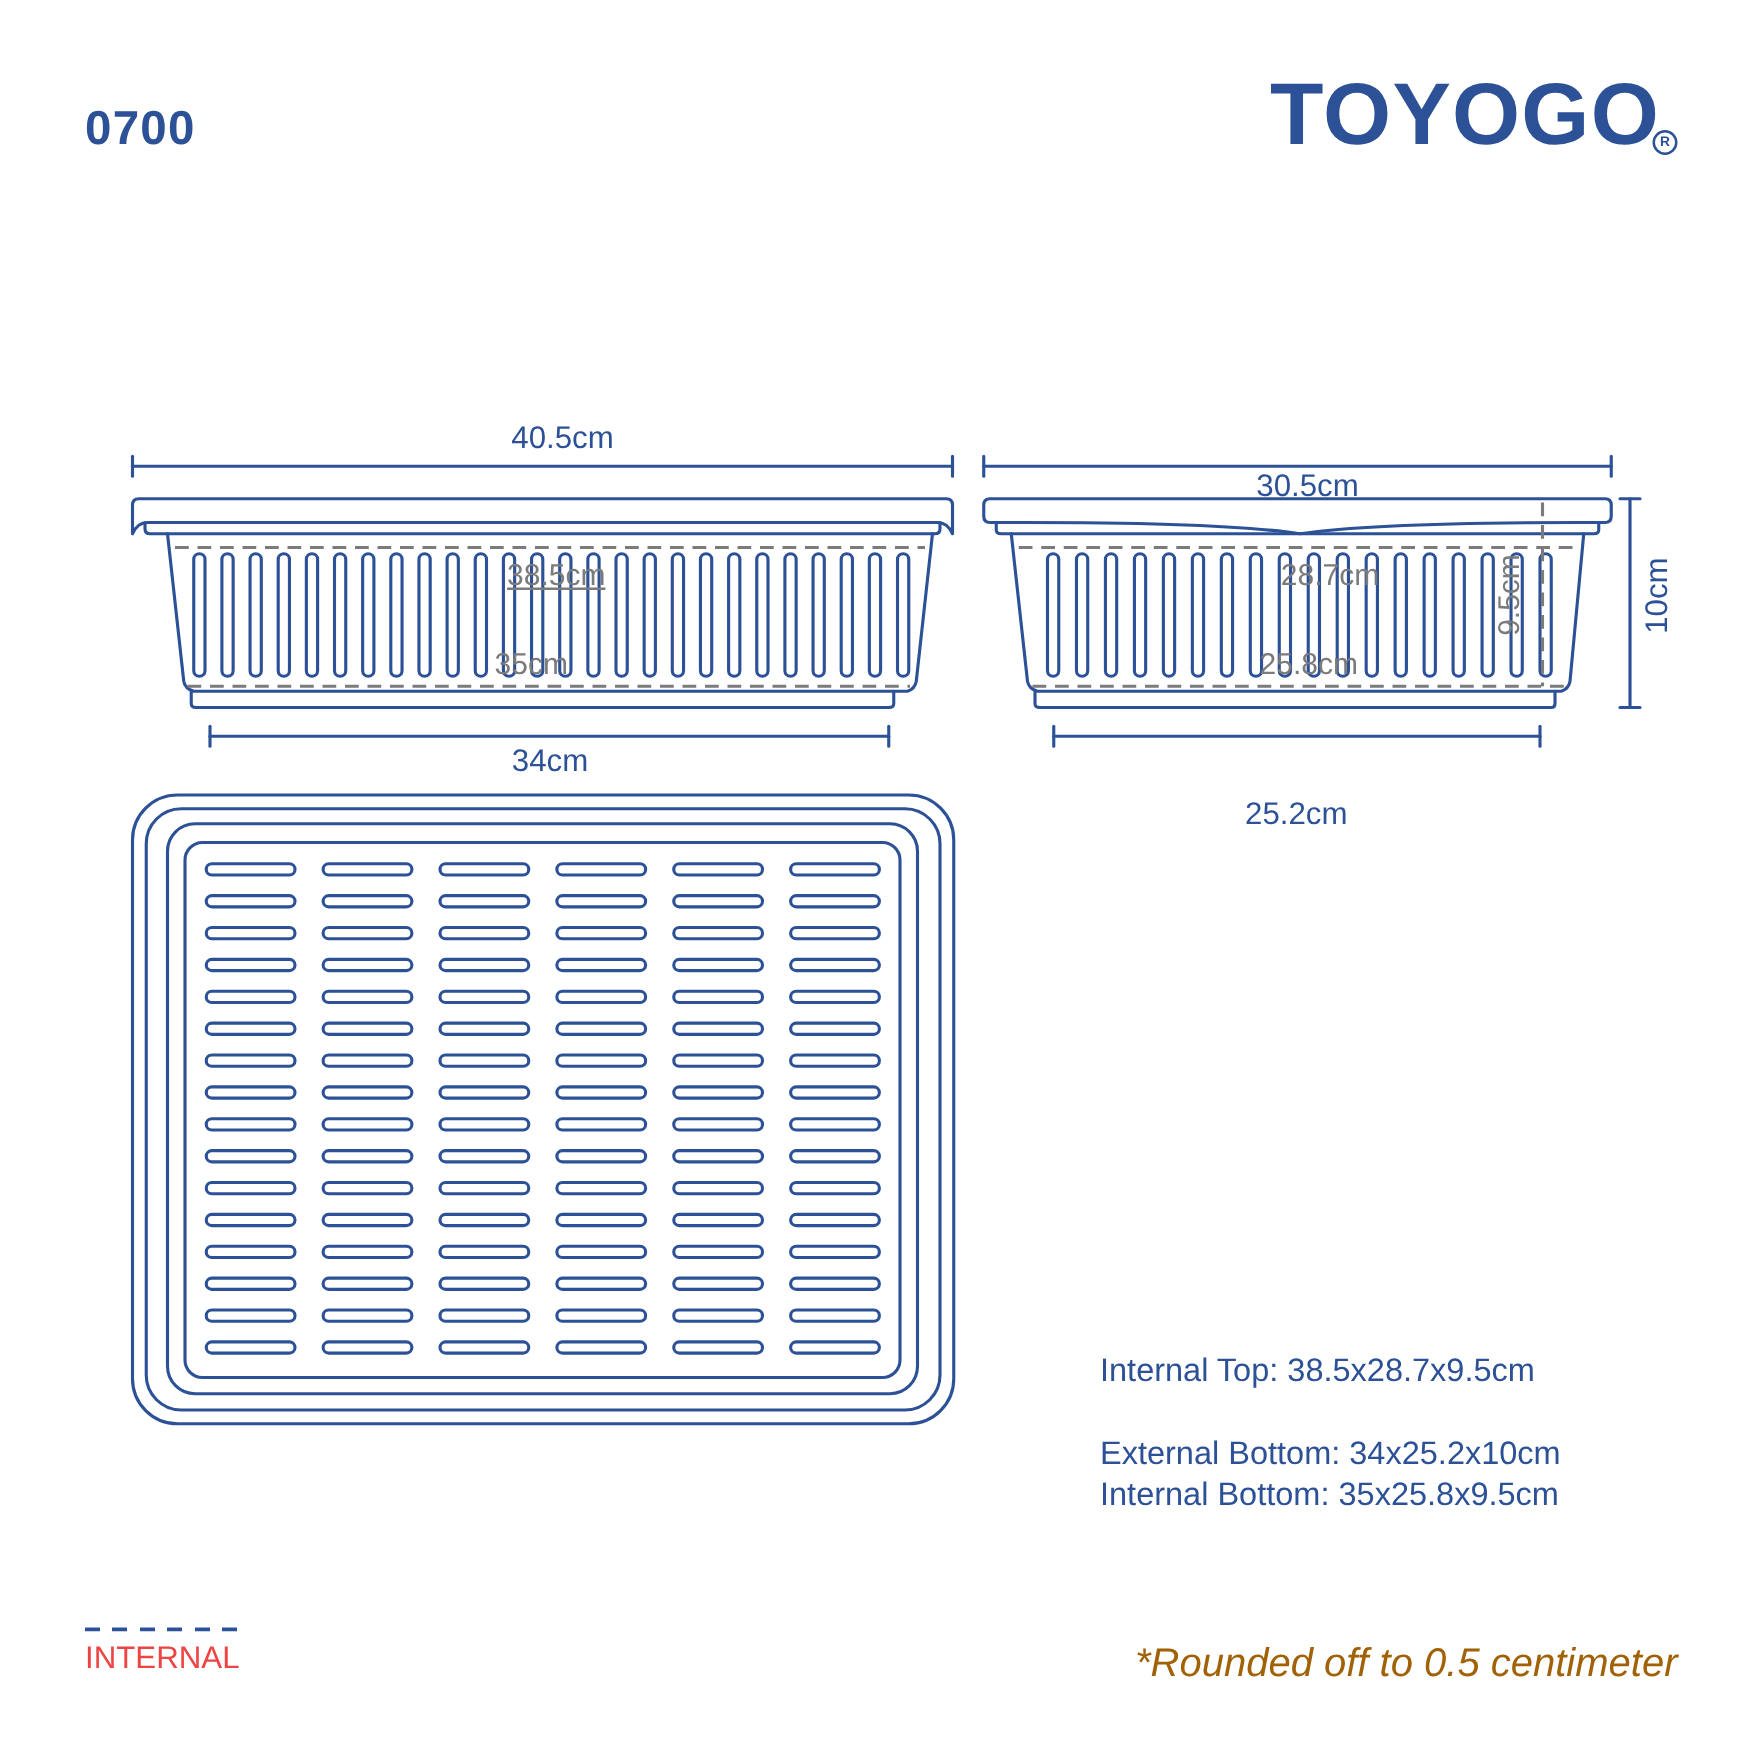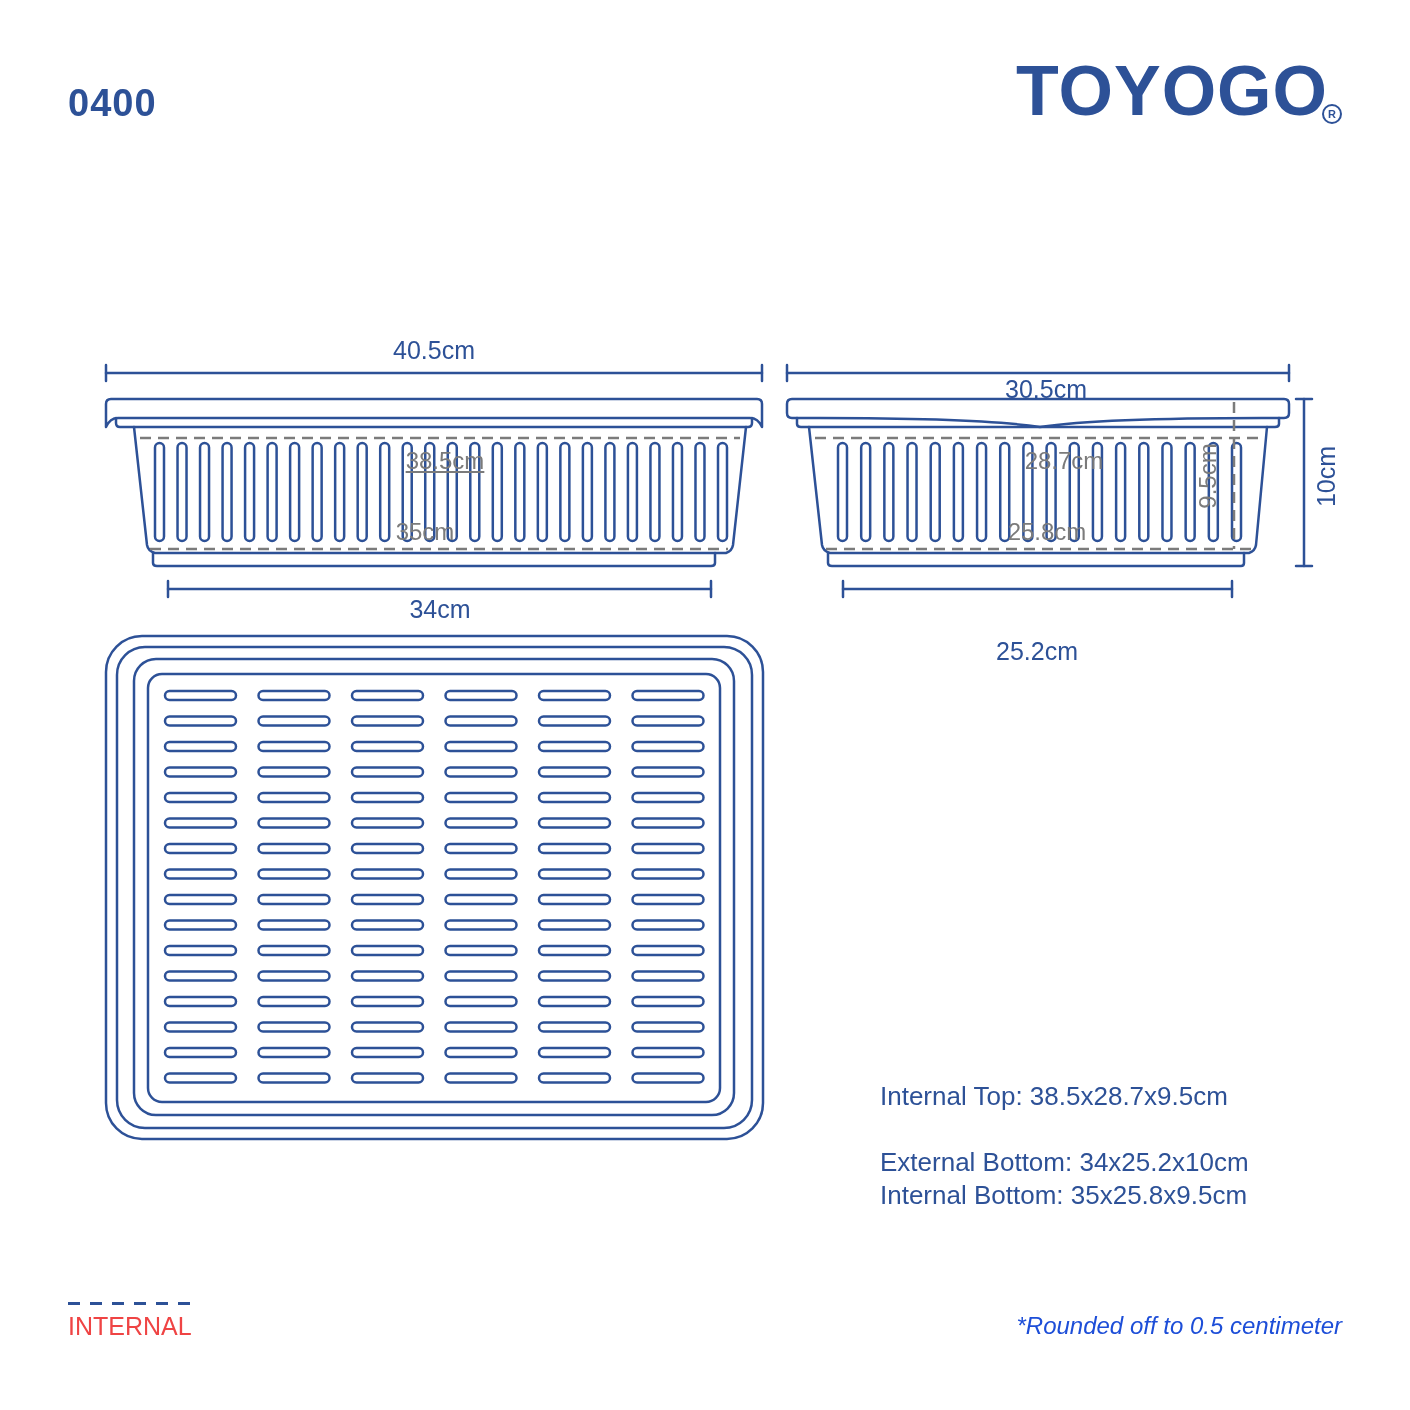--- a/index.html
+++ b/index.html
@@ -11,26 +11,26 @@
     .reg { left: 1322px; top: 104px; width: 16px; height: 16px; border: 2px solid #2d5197; border-radius: 50%;
            font-size: 11px; font-weight: bold; text-align: center; line-height: 16px; box-sizing: content-box; }
     svg.drawing { position: absolute; left: 0; top: 0; }
     .dim { font-size: 25px; color: #2d5197; text-align: center; }
     .idim { font-size: 24px; color: #7b7b7b; text-align: center; background: transparent; }
     .specs { left: 880px; top: 1080px; font-size: 26px; line-height: 33px; color: #2d5197; }
     .specs div { white-space: nowrap; }
     .legend-dash { left: 68px; top: 1302px; width: 124px; height: 3px;
                    background: repeating-linear-gradient(90deg, #2d5197 0 12px, transparent 12px 22px); }
     .legend-label { left: 68px; top: 1312px; font-size: 25px; color: #ef4444; }
-    .note { right: 68px; top: 1312px; font-size: 24px; font-style: italic; color: #1d4ed8; }
+    .note { right: 68px; top: 1312px; font-size: 32px; font-style: italic; color: #a16207; }
   </style>
 </head>
 <body>
 
-<div class="abs model">0400</div>
+<div class="abs model">0700</div>
 <div class="abs brand">TOYOGO</div>
 <div class="abs reg">R</div>
 
 <svg class="drawing" width="1410" height="1410" viewBox="0 0 1410 1410">
   <g fill="none" stroke="#2d5197" stroke-width="2.5" stroke-linejoin="round" stroke-linecap="round">
 
     <g>
 
       <line x1="106" y1="373" x2="762" y2="373"></line>
       <line x1="106" y1="365" x2="106" y2="381"></line>
@@ -223,21 +223,21 @@
 
   <g fill="none" stroke="#7b7b7b" stroke-width="2.5" stroke-dasharray="11 7">
     <line x1="140" y1="438" x2="740" y2="438"></line>
     <line x1="150" y1="549" x2="728" y2="549"></line>
     <line x1="815" y1="438" x2="1262" y2="438"></line>
     <line x1="826" y1="549" x2="1252" y2="549"></line>
     <line x1="1234" y1="402" x2="1234" y2="549"></line>
   </g>
 </svg>
 
-<div class="abs dim" style="left:334px; top:336px; width:200px;">40.5cm</div>
+<div class="abs dim" style="left:350px; top:336px; width:200px;">40.5cm</div>
 <div class="abs idim" style="left:345px; top:447px; width:200px;text-decoration:underline;">38.5cm</div>
 <div class="abs idim" style="left:345px; top:518px; width:160px;">35cm</div>
 <div class="abs dim" style="left:340px; top:595px; width:200px;">34cm</div>
 
 <div class="abs dim" style="left:946px; top:352px; width:200px;margin-top:23px;">30.5cm</div>
 <div class="abs idim" style="left:964px; top:447px; width:200px;">28.7cm</div>
 <div class="abs idim" style="left:947px; top:518px; width:200px;">25.8cm</div>
 <div class="abs idim" style="left:1148px; top:462px; width:120px; transform:rotate(-90deg); transform-origin:center;">9.5cm</div>
 <div class="abs dim" style="left:1266px; top:462px; width:120px; transform:rotate(-90deg); transform-origin:center;">10cm</div>
 <div class="abs dim" style="left:937px; top:595px; width:200px;margin-top:42px;">25.2cm</div>

